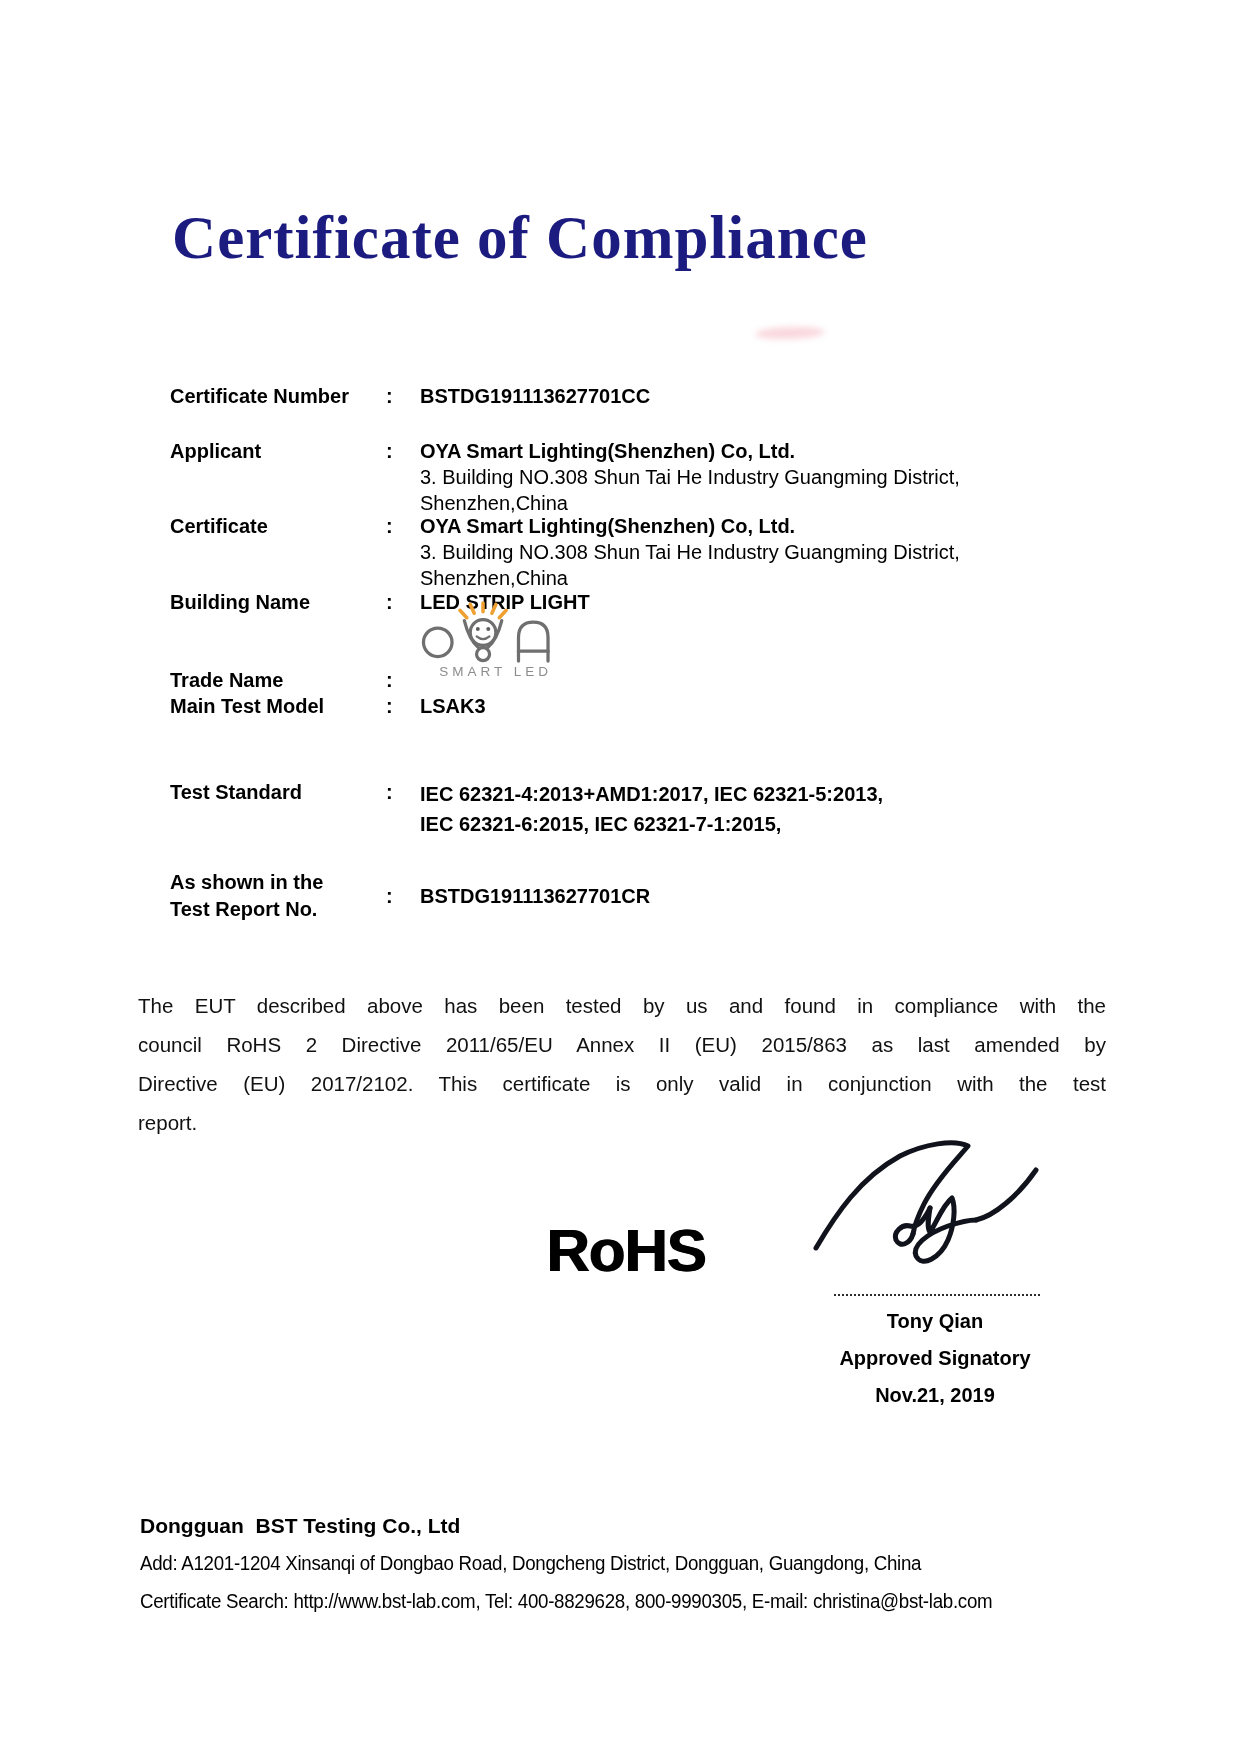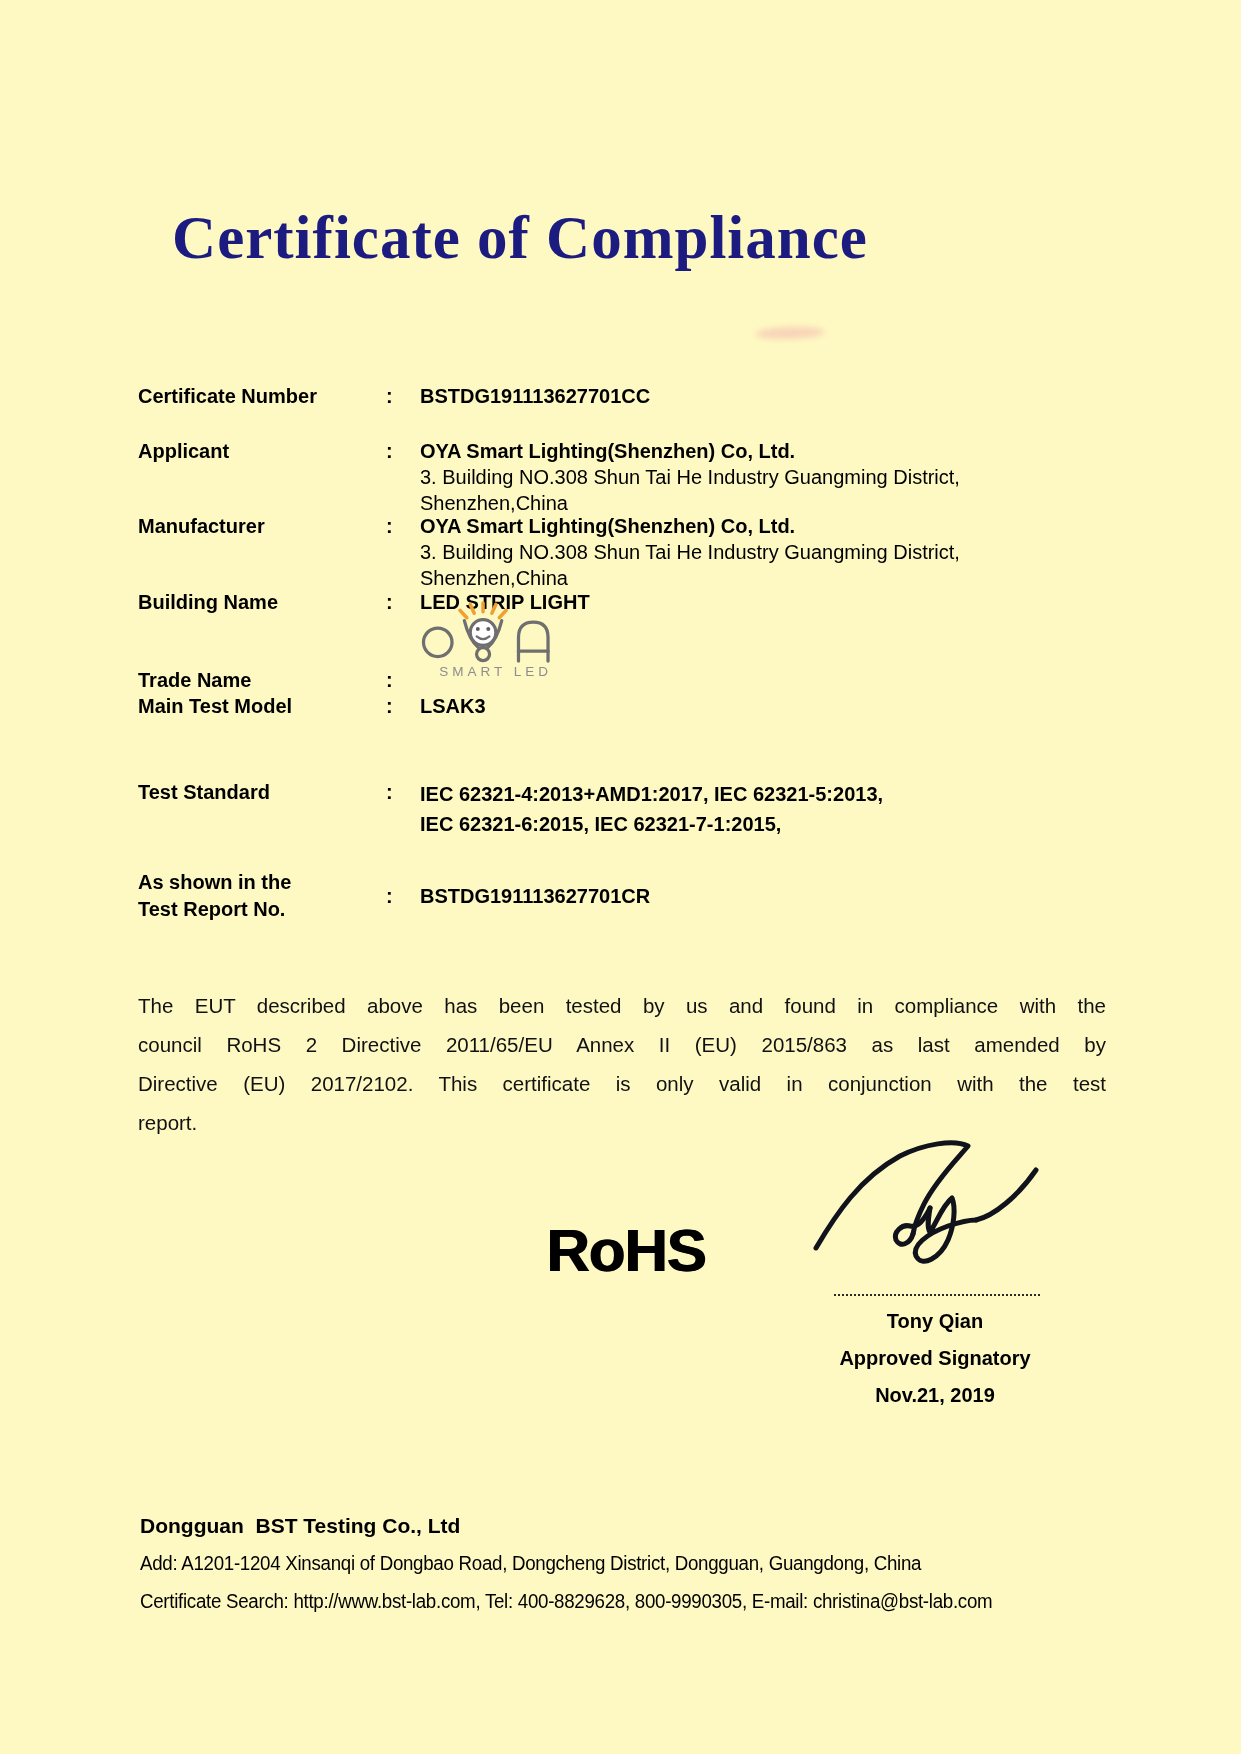--- a/index.html
+++ b/index.html
@@ -1,19 +1,19 @@
 <!DOCTYPE html>
 <html><head>
 <meta charset="utf-8">
 <style>
   html,body{margin:0;padding:0;background:#e8e8e8;}
   .page{
     position:relative;
     width:1241px;height:1754px;
-    background:#fef9c3;
+    background:#ffffff;
     margin:0 auto;
     font-family:"Liberation Sans", sans-serif;
     color:#000;
     overflow:hidden;
   }
   .title{
     position:absolute;top:204px;left:120px;width:800px;
     margin:0;text-align:center;
     font-family:"Liberation Serif", serif;
     font-weight:bold;font-size:61px;line-height:1.1;
@@ -23,21 +23,21 @@
   .artifact{
     position:absolute;left:755px;top:327px;width:70px;height:12px;
     background:rgba(238,150,165,0.38);border-radius:50%;
     filter:blur(3px);transform:rotate(-2deg);
   }
   .row{
     position:absolute;left:138px;width:968px;
     display:grid;grid-template-columns:248px 34px 686px;
     font-size:20px;line-height:26px;
   }
-  .lbl{font-weight:bold;}
+  .lbl{font-weight:bold;margin-left:32px;}
   .sep{font-weight:bold;}
   .bold{font-weight:bold;}
   .val div{line-height:26px;}
   .std .val div{line-height:30px;font-weight:bold;}
   .report{align-items:center;}
   .report .lbl{line-height:27px;}
   .logo{position:absolute;left:420px;top:599px;width:132px;text-align:right;}
   .logo svg{display:block;}
   .smartled{
     font-size:13.5px;color:#8d8d8d;letter-spacing:4px;
@@ -99,21 +99,21 @@
     <div class="lbl">Applicant</div>
     <div class="sep">:</div>
     <div class="val">
       <div class="bold">OYA Smart Lighting(Shenzhen) Co, Ltd.</div>
       <div>3. Building NO.308 Shun Tai He Industry Guangming District,</div>
       <div>Shenzhen,China</div>
     </div>
   </div>
 
   <div class="row" style="top:513px">
-    <div class="lbl">Manufacturer</div>
+    <div class="lbl">Certificate</div>
     <div class="sep">:</div>
     <div class="val">
       <div class="bold">OYA Smart Lighting(Shenzhen) Co, Ltd.</div>
       <div>3. Building NO.308 Shun Tai He Industry Guangming District,</div>
       <div>Shenzhen,China</div>
     </div>
   </div>
 
   <div class="row" style="top:589px">
     <div class="lbl">Building Name</div>

